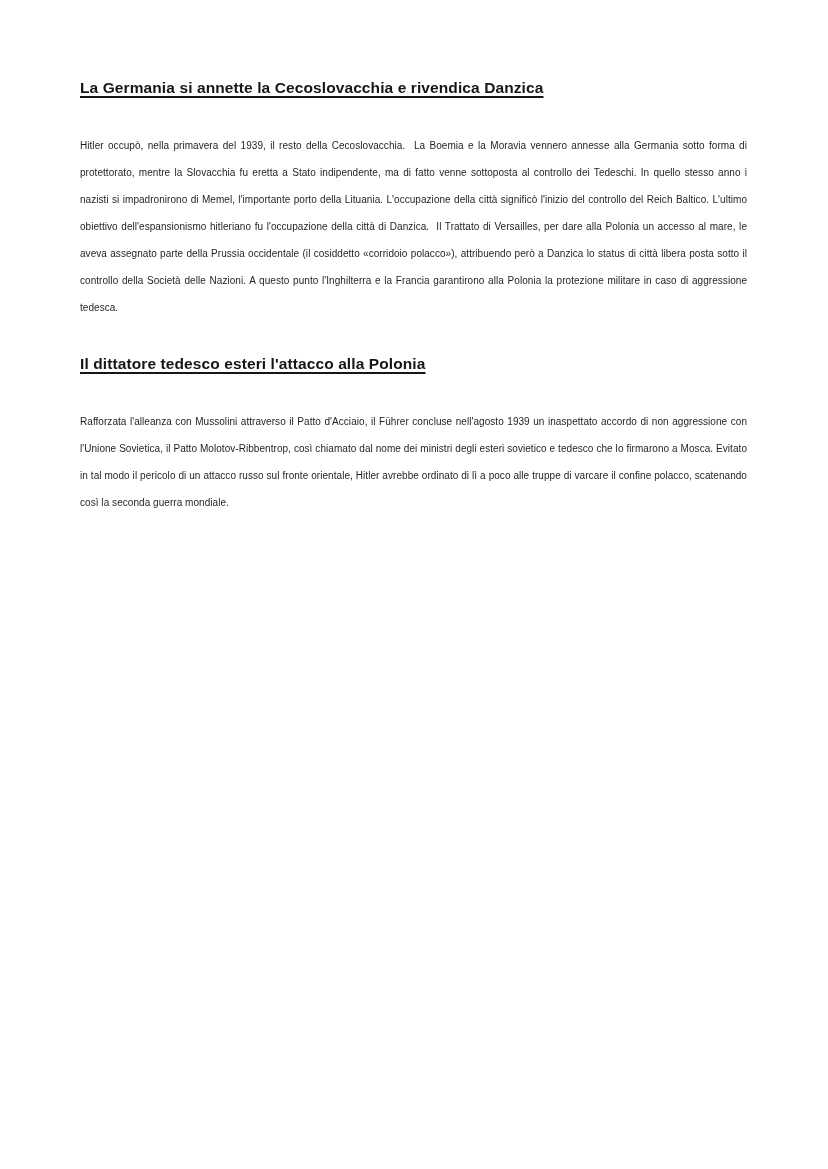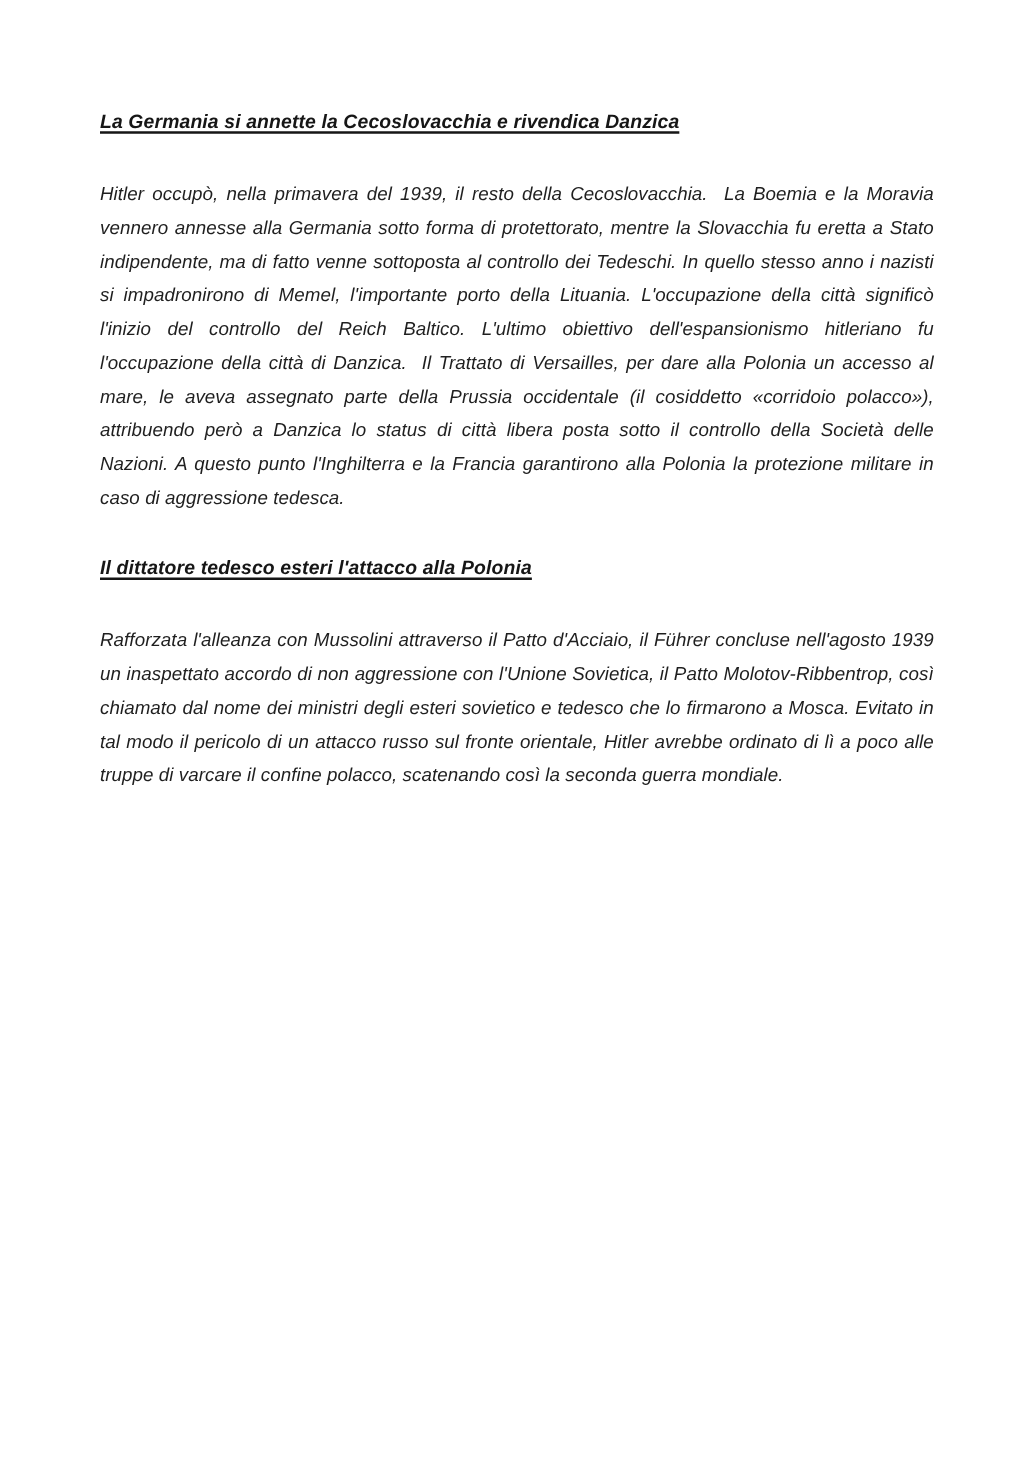--- a/index.html
+++ b/index.html
@@ -12,40 +12,39 @@
     width: 828px;
     height: 1169px;
     position: relative;
     overflow: hidden;
     font-family: "Liberation Sans", "DejaVu Sans", sans-serif;
     color: #1f1f1f;
   }
   .doc-page {
     position: absolute;
     left: 80px;
-    top: 88px;
+    top: 78px;
     width: 667px;
-    font-style: italic;
   }
   .doc-section {
     margin: 0;
   }
   .section-heading {
     font-size: 15.5px;
     font-weight: 700;
     line-height: 20px;
     margin: 0 0 34px 0;
     color: #161616;
     text-decoration: underline;
     text-decoration-thickness: 1.5px;
     text-underline-offset: 3px;
     letter-spacing: 0.1px;
   }
   .section-paragraph {
-    font-size: 15px;
+    font-size: 10px;
     font-weight: 400;
     line-height: 27px;
     margin: 0 0 33px 0;
     text-align: justify;
     white-space: pre-wrap;
     color: #1f1f1f;
     letter-spacing: 0.05px;
   }
 </style>
 </head>

